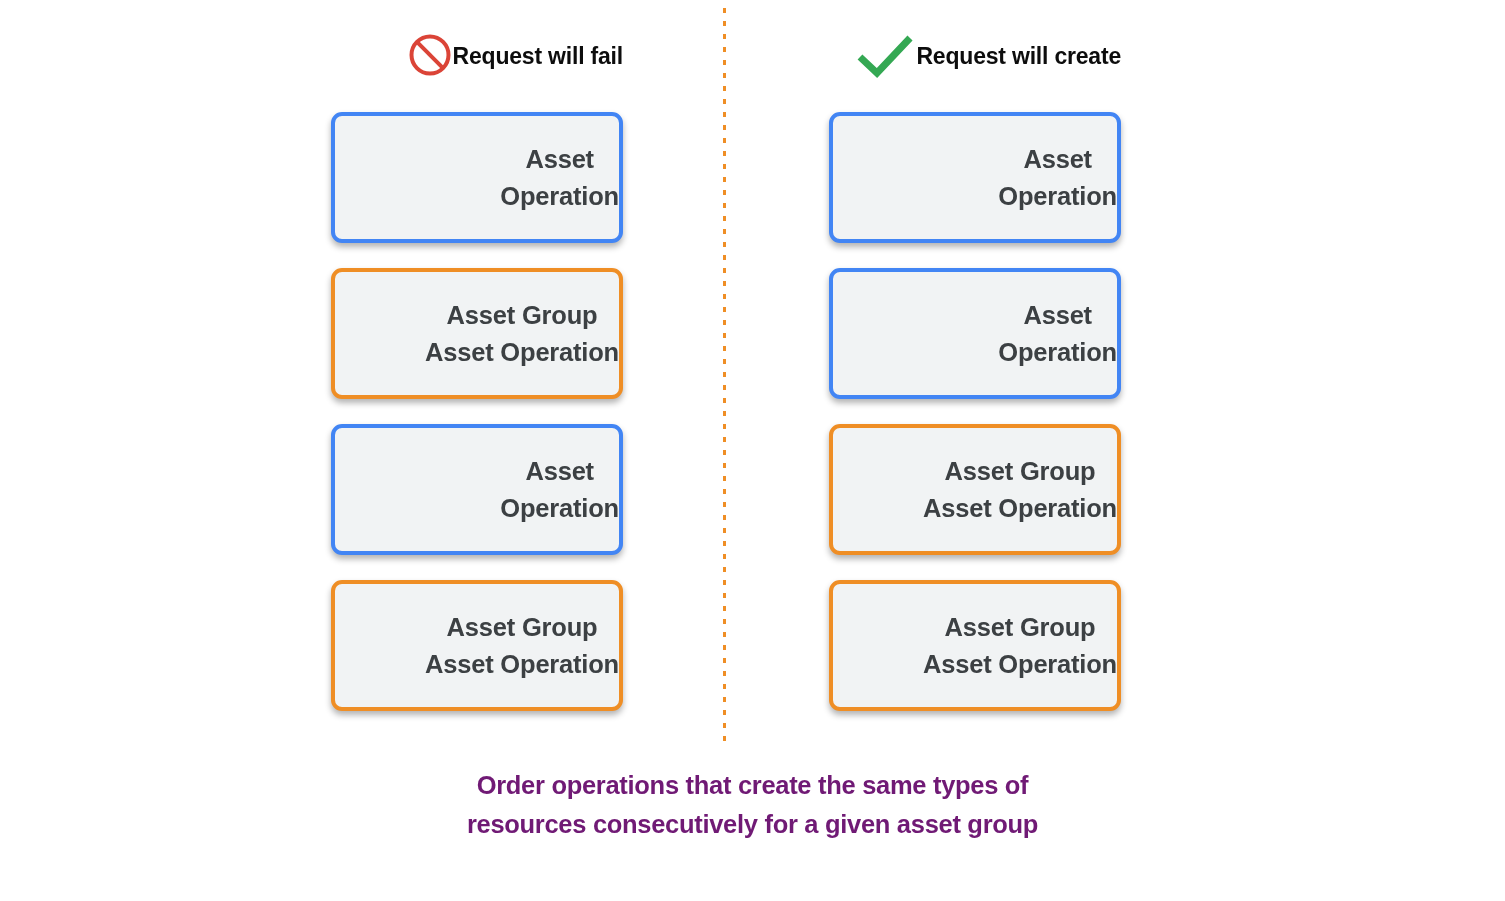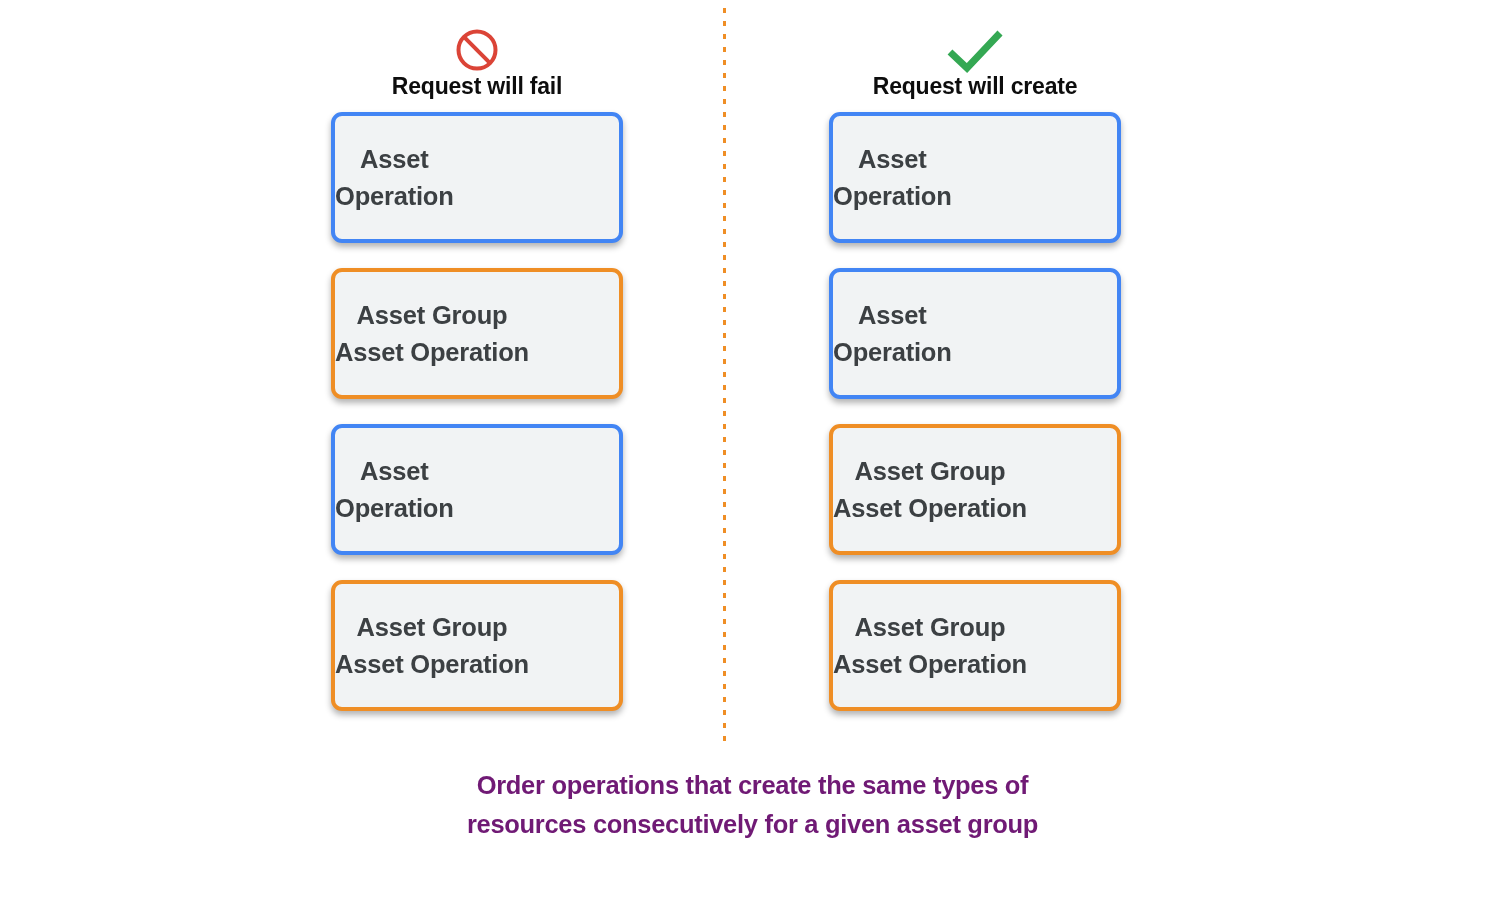--- a/index.html
+++ b/index.html
@@ -51,21 +51,21 @@
     top: 14px;
     width: 292px;
   }
   .column.left  { left: 331px; }
   .column.right { left: 829px; }
 
   
   .col-header {
     height: 84px;
     display: flex;
-    flex-direction: column;
+    flex-direction: row;
     align-items: center;
     justify-content: flex-end;
   }
   .status-icon {
     display: block;
     height: 46px;
     margin-bottom: 2px;
   }
   .status-icon svg { display: block; }
   .col-title {
@@ -85,21 +85,21 @@
     gap: 25px;
   }
   .op-box {
     height: 131px;
     box-sizing: border-box;
     background: #f1f3f4;
     border-radius: 11px;
     border: 4px solid #4285f4;
     display: flex;
     align-items: center;
-    justify-content: flex-start;
+    justify-content: flex-end;
     box-shadow: 0 4px 6px rgba(0,0,0,0.30);
   }
   .op-box.blue   { border-color: #4285f4; }
   .op-box.orange { border-color: #ef8e25; }
 
   .op-label {
     font-size: 25.5px;
     font-weight: bold;
     color: #3c4043;
     text-align: center;

